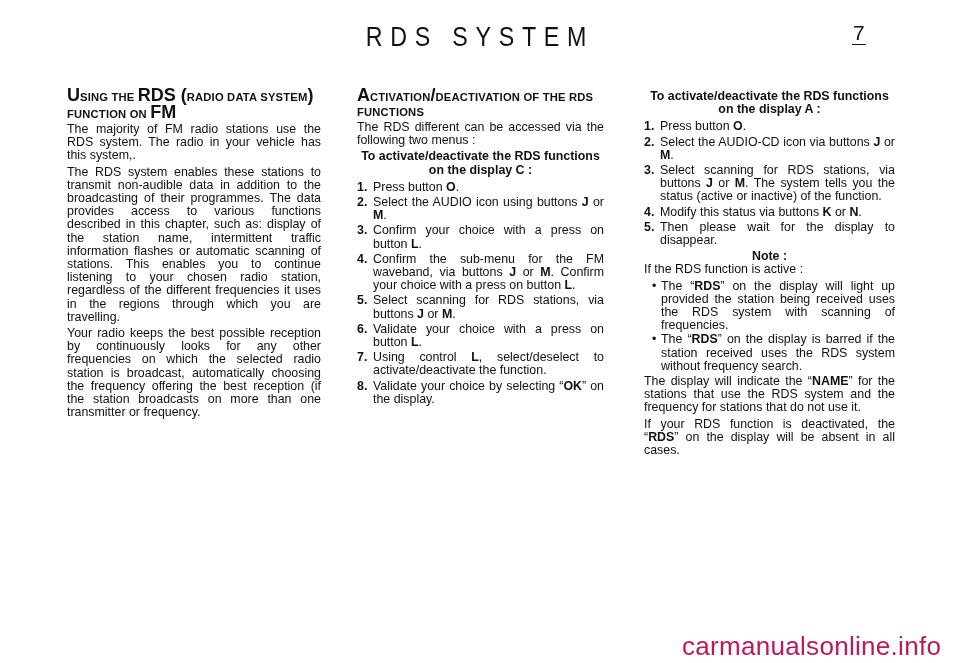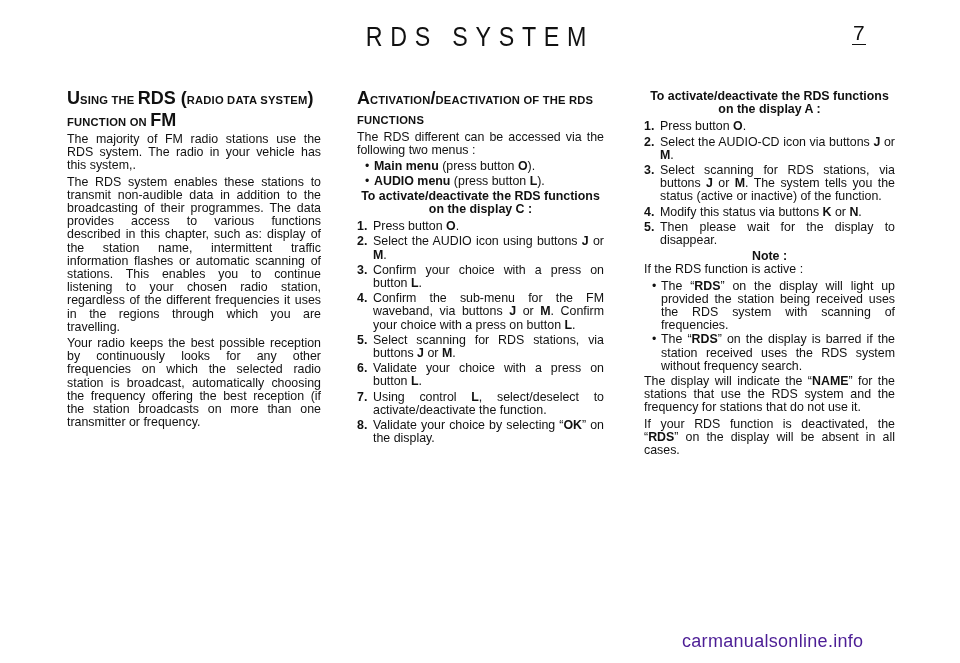--- a/index.html
+++ b/index.html
@@ -14,40 +14,40 @@
     .page-number {
       position: absolute; top: 22px; left: 852px; font-size: 21px; color: #111;
       border-bottom: 1.5px solid #111; line-height: 22px; padding: 0 1px;
     }
 
     .col { position: absolute; top: 88px; font-size: 12.4px; line-height: 13.2px; }
     .col-1 { left: 67px; width: 254px; }
     .col-2 { left: 357px; width: 247px; }
     .col-3 { left: 644px; width: 251px; top: 90px; }
 
-    .heading { font-weight: bold; line-height: 20px; margin-bottom: 1px; }
+    .heading { font-weight: bold; line-height: 15px; margin-bottom: 1px; }
     .heading .big { font-size: 18px; }
     .heading .sm { font-size: 11.2px; letter-spacing: 0.2px; }
     .heading2 { margin-top: 18px; }
 
     p { text-align: justify; margin-bottom: 3px; }
     .subhead { font-weight: bold; margin-top: 2px; margin-bottom: 4px; text-align: center; }
 
     ul.bullets { list-style: none; margin-left: 8px; margin-bottom: 2px; }
     ul.bullets li { position: relative; padding-left: 9px; margin-bottom: 1px; text-align: justify; }
     ul.bullets li::before { content: "\2022"; position: absolute; left: 0; top: 0; }
 
     ol.steps { list-style: none; }
     ol.steps li { position: relative; padding-left: 16px; margin-bottom: 2px; text-align: justify; }
     ol.steps li .num { position: absolute; left: 0; top: 0; font-weight: bold; }
 
     b { font-weight: bold; }
 
     .watermark {
-      position: absolute; left: 682px; top: 631px; font-size: 18px; color: #4c1d95;
+      position: absolute; left: 682px; top: 631px; font-size: 26px; color: #be185d;
       font-family: "Liberation Sans", sans-serif; letter-spacing: 0.3px;
     }
   </style>
 </head>
 <body>
 
 <div class="page-title">RDS SYSTEM</div>
 <div class="page-number">7</div>
 
 <div class="col col-1">
@@ -59,24 +59,20 @@
   <p>The RDS system enables these stations to transmit non-audible data in addition to the broadcasting of their programmes. The data provides access to various functions described in this chapter, such as: display of the station name, intermittent traffic information flashes or automatic scanning of stations. This enables you to continue listening to your chosen radio station, regardless of the different frequencies it uses in the regions through which you are travelling.</p>
 
   <p>Your radio keeps the best possible reception by continuously looks for any other frequencies on which the selected radio station is broadcast, automatically choosing the frequency offering the best reception (if the station broadcasts on more than one transmitter or frequency.</p>
 </div>
 
 <div class="col col-2">
   <div class="heading">
     <span class="big">A</span><span class="sm">CTIVATION</span><span class="big">/</span><span class="sm">DEACTIVATION OF THE RDS FUNCTIONS</span>
   </div>
   <p>The RDS different can be accessed via the following two menus :</p>
-  <ul class="bullets">
-    <li><b>Main menu</b><span> (press button </span><b>O</b><span>).</span></li>
-    <li><b>AUDIO menu</b><span> (press button </span><b>L</b><span>).</span></li>
-  </ul>
   <div class="subhead">To activate/deactivate the RDS functions on the display C :</div>
   <ol class="steps">
     <li><span class="num">1.</span><span>Press button </span><b>O</b><span>.</span></li>
     <li><span class="num">2.</span><span>Select the AUDIO icon using buttons </span><b>J</b><span> or </span><b>M</b><span>.</span></li>
     <li><span class="num">3.</span><span>Confirm your choice with a press on button </span><b>L</b><span>.</span></li>
     <li><span class="num">4.</span><span>Confirm the sub-menu for the FM waveband, via buttons </span><b>J</b><span> or </span><b>M</b><span>. Confirm your choice with a press on button </span><b>L</b><span>.</span></li>
     <li><span class="num">5.</span><span>Select scanning for RDS stations, via buttons </span><b>J</b><span> or </span><b>M</b><span>.</span></li>
     <li><span class="num">6.</span><span>Validate your choice with a press on button </span><b>L</b><span>.</span></li>
     <li><span class="num">7.</span><span>Using control </span><b>L</b><span>, select/deselect to activate/deactivate the function.</span></li>
     <li><span class="num">8.</span><span>Validate your choice by selecting “</span><b>OK</b><span>” on the display.</span></li>

